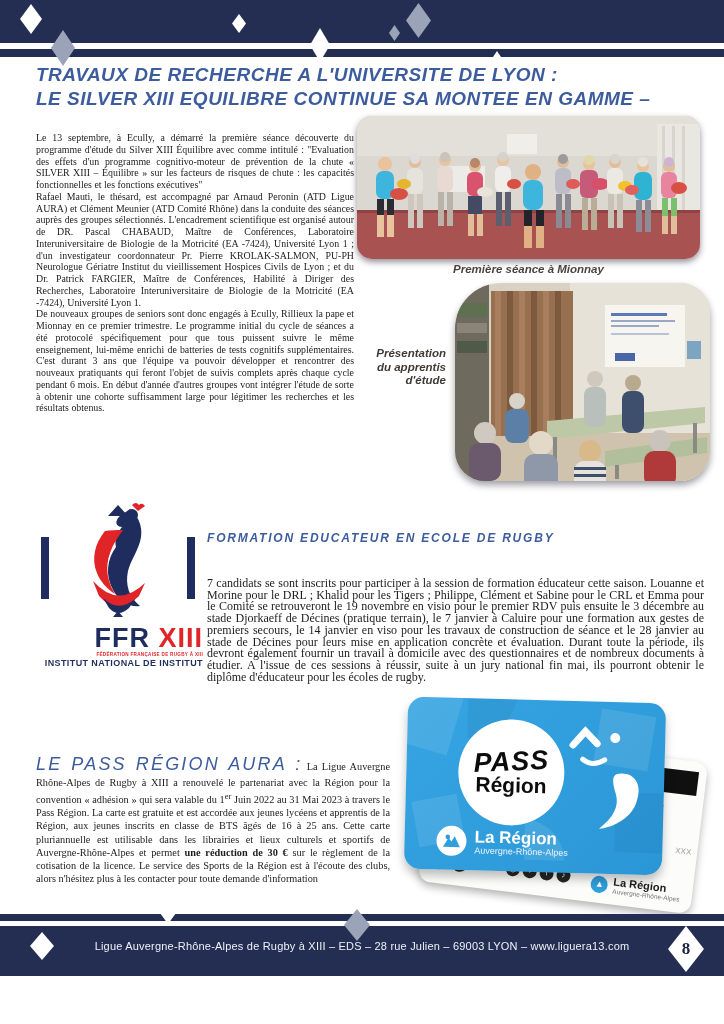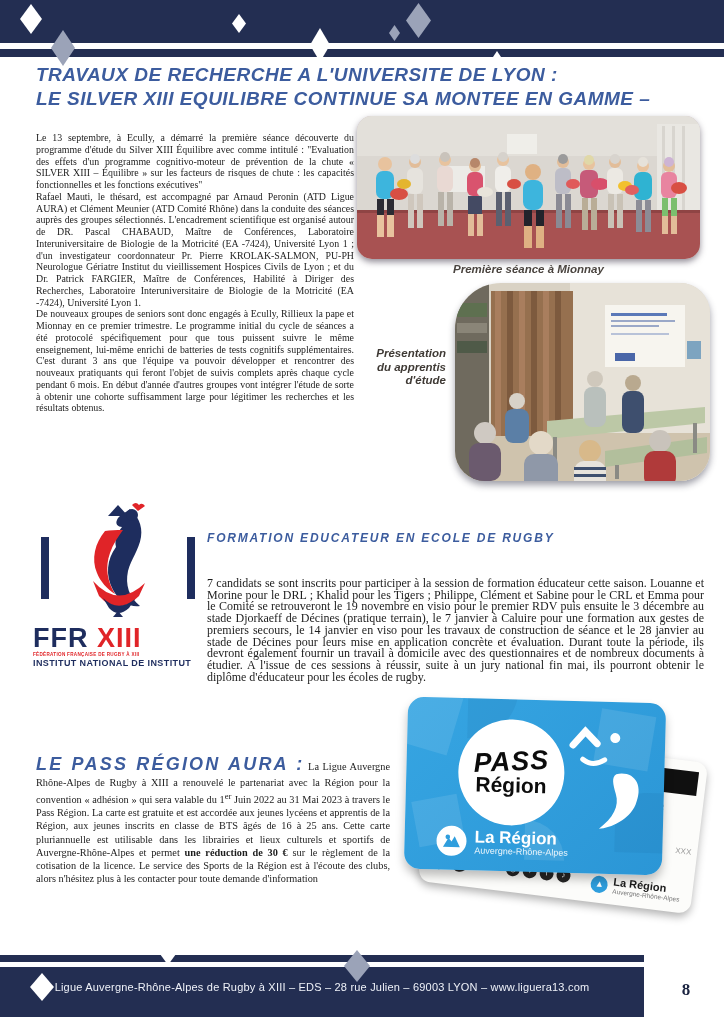--- a/index.html
+++ b/index.html
@@ -6,53 +6,53 @@
   body{width:724px;height:1024px;background:#fff;font-family:"Liberation Serif",serif;}
   .page{position:relative;width:724px;height:1024px;overflow:hidden;background:#fff;}
 
   
   .top-band{position:absolute;left:0;top:0;width:724px;height:57px;background:var(--navy,#232e52);}
   .band-line{position:absolute;left:0;top:43px;width:100%;height:6px;background:#fff;}
   .diamond{position:absolute;clip-path:polygon(50% 0,100% 50%,50% 100%,0 50%);}
   .d-white{background:#fff;}
   .d-gray{background:var(--diamond_gray,#9ba3b8);}
 
-  .footer-band{position:absolute;left:0;top:955px;width:644px;height:62px;background:var(--navy,#232e52);}
+  .footer-band{position:absolute;left:0;top:914px;width:724px;height:62px;background:var(--navy,#232e52);}
   .footer-line{position:absolute;left:0;top:7px;width:100%;height:5px;background:#fff;}
   .footer-text{position:absolute;left:0;top:26px;width:100%;text-align:center;
     font-family:"Liberation Sans",sans-serif;font-size:11px;color:#eef1f8;letter-spacing:.2px;}
   .page-diamond{left:668px;top:12px;width:36px;height:46px;display:flex;align-items:center;justify-content:center;}
   .page-num{font-family:"Liberation Serif",serif;font-weight:bold;font-size:17px;color:#1b2441;}
 
   
   .comic{font-family:"Liberation Sans",sans-serif;font-style:italic;font-weight:bold;color:var(--title_blue,#3c5c9e);}
   .main-title{position:absolute;left:36px;top:63px;width:670px;font-size:19px;line-height:23.5px;letter-spacing:.5px;}
   .sec2-title{position:absolute;left:207px;top:531px;width:500px;font-size:12px;letter-spacing:1.8px;}
 
   
   .body-txt{font-size:9.9px;line-height:11.75px;color:#1c1c1c;text-align:justify;}
   .col-left{position:absolute;left:36px;top:132px;width:318px;}
   .col-left p{margin:0;}
   .sec2-para{position:absolute;left:207px;top:566px;width:497px;font-size:12px;line-height:11.7px;}
   .pass-block{position:absolute;left:36px;top:742px;width:354px;font-size:10.3px;line-height:13.2px;color:#1c1c1c;text-align:justify;}
-  .pass-title{font-family:"Liberation Sans",sans-serif;font-style:italic;font-weight:bold;
+  .pass-title{font-family:"Liberation Sans",sans-serif;font-style:italic;font-weight:normal;
     color:var(--title_blue,#3c5c9e);font-size:18px;letter-spacing:2.2px;line-height:24px;}
 
   
   .photo1{position:absolute;left:357px;top:116px;width:343px;height:143px;border-radius:15px;overflow:hidden;
     box-shadow:0 3px 6px rgba(40,30,50,.5), inset 0 0 0 2px rgba(120,60,90,.35);}
   .caption1{position:absolute;left:357px;top:263px;width:343px;text-align:center;
     font-family:"Liberation Sans",sans-serif;font-style:italic;font-weight:bold;color:#4a443f;font-size:11.5px;}
   .photo2{position:absolute;left:455px;top:283px;width:255px;height:198px;border-radius:30px;border-top-left-radius:46px;
     overflow:hidden;box-shadow:0 4px 7px rgba(40,40,60,.45);}
   .caption2{position:absolute;left:360px;top:347px;width:86px;text-align:right;
     font-family:"Liberation Sans",sans-serif;font-style:italic;font-weight:bold;color:#3f3a35;font-size:11.5px;line-height:13.5px;}
 
   
-  .logo{position:absolute;left:33px;top:503px;width:170px;height:180px;text-align:left;
+  .logo{position:absolute;left:33px;top:503px;width:170px;height:180px;text-align:right;
     font-family:"Liberation Sans",sans-serif;}
   .logo-ffr{font-size:27px;font-weight:900;letter-spacing:1px;line-height:26px;}
   .logo-ffr .b{color:var(--logo_navy,#1e2d5e);} .logo-ffr .r{color:var(--logo_red,#e02428);}
   .logo-fed{font-size:4.6px;font-weight:bold;color:var(--logo_red,#e02428);letter-spacing:.3px;margin-top:1px;}
   .logo-inst{font-size:9px;font-weight:800;color:var(--logo_navy,#1e2d5e);letter-spacing:.4px;margin-top:1px;}
 
   
   .cardbox{position:absolute;left:406px;top:700px;width:302px;height:232px;}
   .back-card{position:absolute;left:20px;top:46px;width:274px;height:152px;background:#fcfcfa;border-radius:12px;
     transform:rotate(7deg);box-shadow:0 4px 8px rgba(0,0,0,.3);font-family:"Liberation Sans",sans-serif;}

